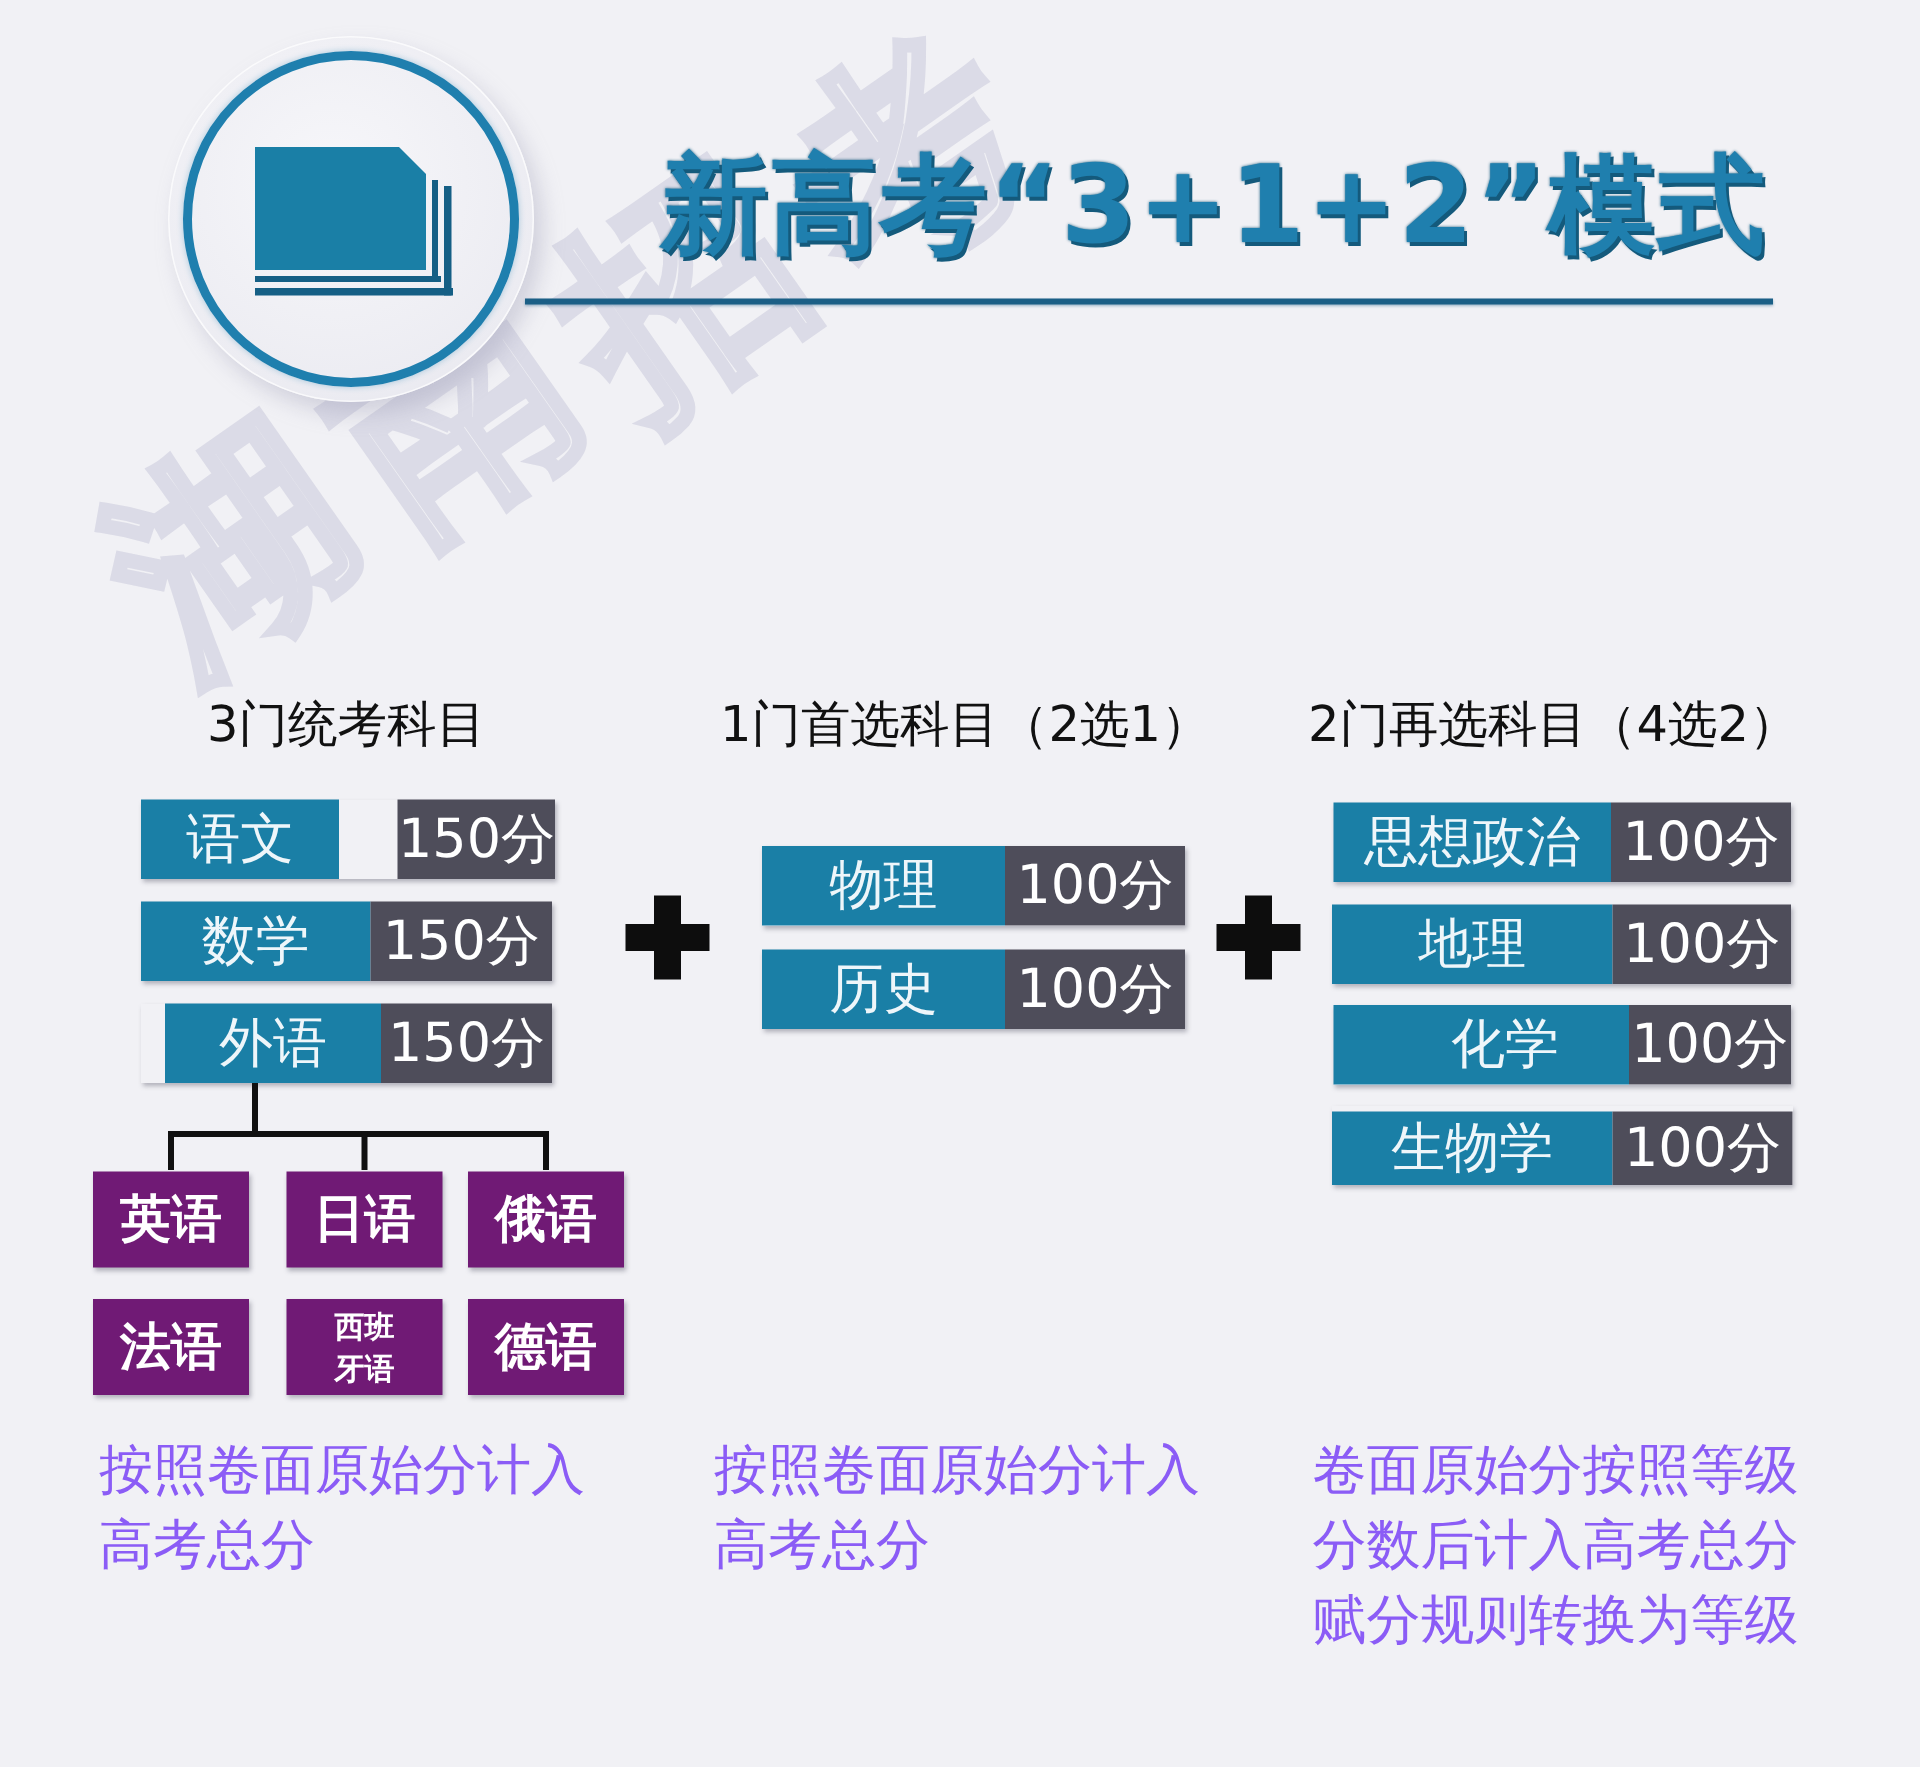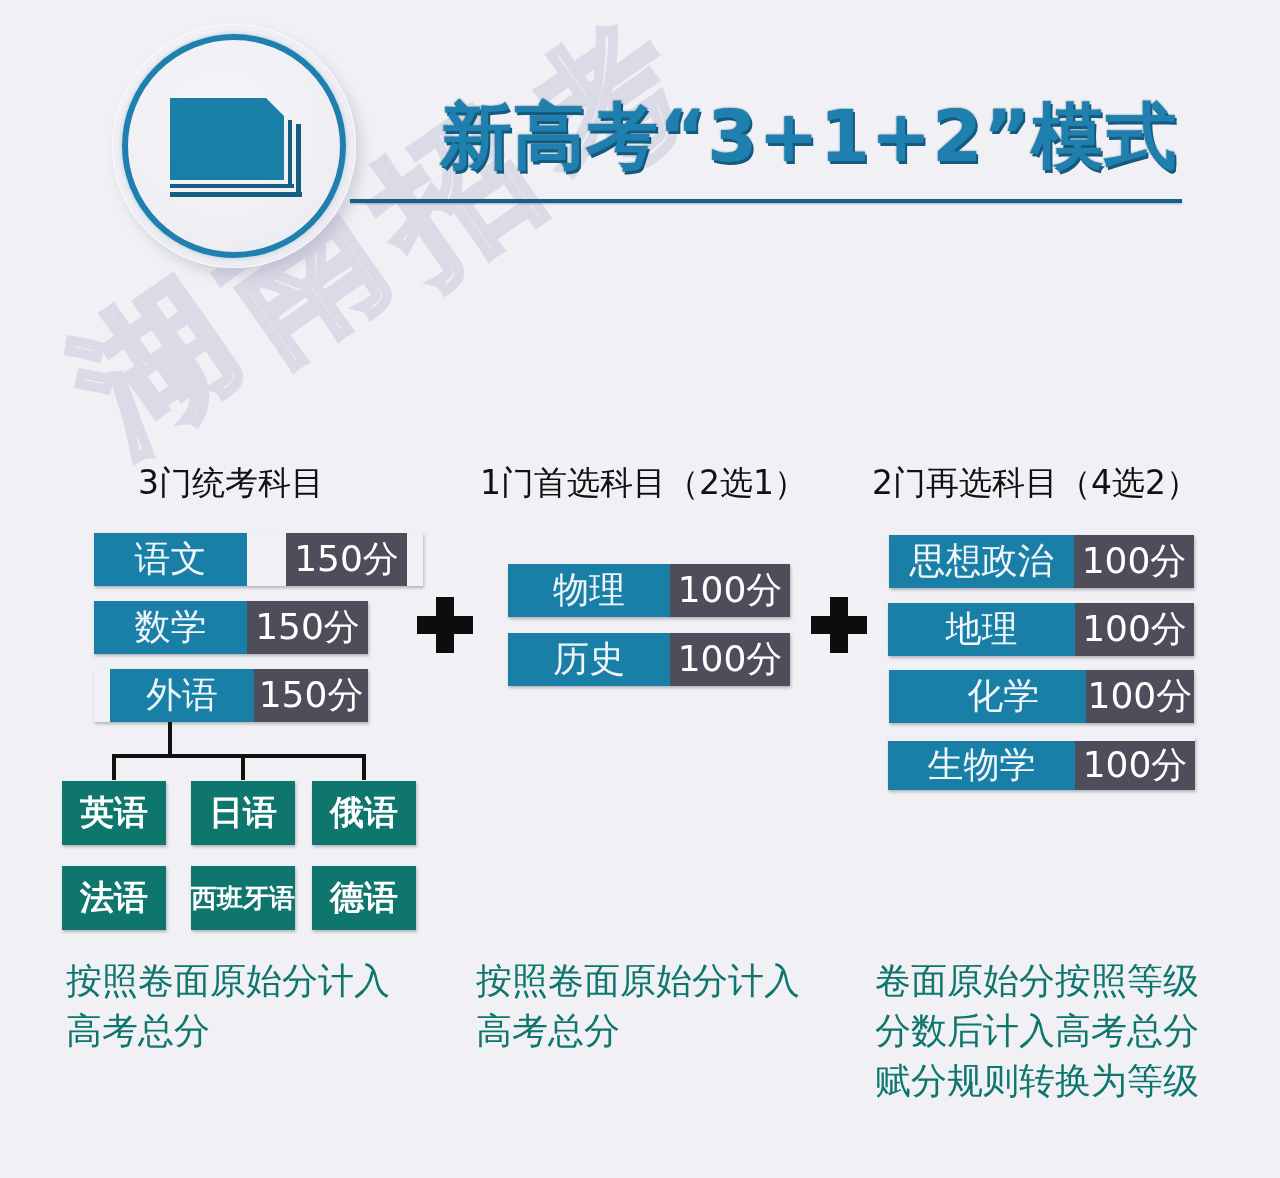--- a/index.html
+++ b/index.html
@@ -136,43 +136,43 @@
     .plus::after  { left: 0; top: 19px; width: 56px; height: 18px; }
 
     
     .line { position: absolute; background: #111; }
 
     
     .lang {
       position: absolute;
       width: 104px;
       height: 64px;
-      background: #0f766e;
+      background: #701a75;
       color: #ffffff;
       font-weight: bold;
       font-size: 34px;
       display: flex;
       align-items: center;
       justify-content: center;
       text-align: center;
       box-shadow: 1px 2px 3px rgba(60,60,80,0.35);
       white-space: nowrap;
     }
     .lang.small {
-      font-size: 26px;
+      font-size: 20px;
       line-height: 28px;
-      flex-direction: row;
+      flex-direction: column;
       align-items: center;
     }
 
     .note {
       position: absolute;
       font-size: 36px;
       line-height: 50px;
-      color: #0f766e;
+      color: #8b5cf6;
       white-space: nowrap;
     }
     .note div { height: 50px; }
   </style>
 </head>
 <body>
 
 <div class="watermark">
   <span style="left:20px; top:250px;">湖</span>
   <span style="left:170px; top:160px;">南</span>
@@ -191,21 +191,21 @@
   <polygon points="2,2 98,2 116,20 116,84 2,84" fill="#1a7fa6"></polygon>
 </svg>
 
 <div class="title">新高考“3+1+2”模式</div>
 <div class="title-rule"></div>
 
 <div class="col-head" style="left:138px; top:466px;">3门统考科目</div>
 <div class="col-head" style="left:480px; top:466px;">1门首选科目（2选1）</div>
 <div class="col-head" style="left:872px; top:466px;">2门再选科目（4选2）</div>
 
-<div class="score-row" style="left:94px; top:533px; width:329px;gap:39px;">
+<div class="score-row" style="left:94px; top:533px; width:276px;gap:39px;">
   <div class="subj" style="width:153px;">语文</div>
   <div class="pts" style="width:121px;">150分</div>
 </div>
 <div class="score-row" style="left:94px; top:601px; width:274px;">
   <div class="subj" style="width:153px;">数学</div>
   <div class="pts" style="width:121px;">150分</div>
 </div>
 <div class="score-row" style="left:94px; top:669px; width:274px;">
   <div class="subj" style="width:153px;margin-left:16px;">外语</div>
   <div class="pts" style="width:121px;">150分</div>

